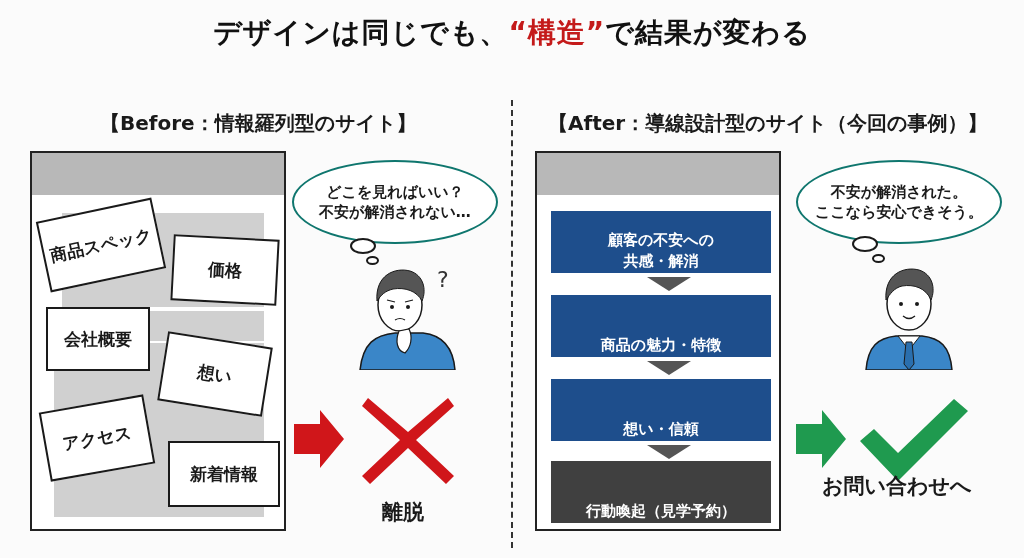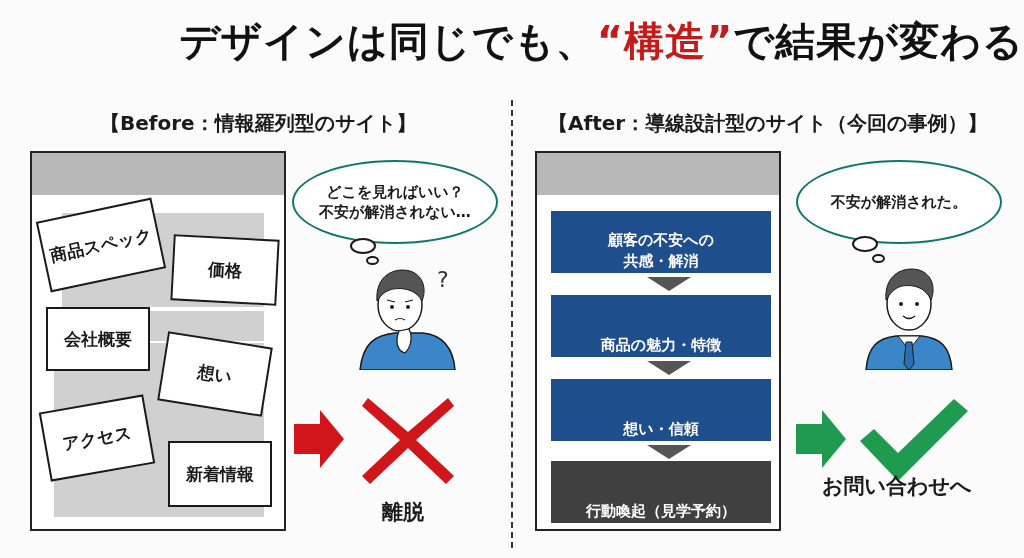--- a/index.html
+++ b/index.html
@@ -1,21 +1,21 @@
 <!DOCTYPE html>
 <html><head>
   <meta charset="utf-8">
   <style>
     * { box-sizing: border-box; margin: 0; padding: 0; }
     html, body { width: 1024px; height: 558px; background: #fbfbfb; overflow: hidden; }
     body { position: relative; font-family: "DejaVu Sans", "Liberation Sans", sans-serif; color: #1a1a1a; }
 
     .title {
-      position: absolute; left: 0; top: 14px; width: 1024px; text-align: right;
-      font-size: 40px; font-weight: bold; letter-spacing: 1px; color: #111;
+      position: absolute; left: 0; top: 14px; width: 1024px; text-align: center;
+      font-size: 28px; font-weight: bold; letter-spacing: 1px; color: #111;
     }
     .title .accent { color: #c41a1a; }
 
     .section-label {
       position: absolute; top: 110px; font-size: 20px; font-weight: bold; color: #1a1a1a;
       white-space: nowrap;
     }
     .section-label.before { left: 100px; }
     .section-label.after { left: 548px; }
 
@@ -97,21 +97,21 @@
   </div>
   <div class="card" style="left:14px; top:154px; width:104px; height:64px;">
     <span>会社概要</span>
   </div>
   <div class="card" style="left:130px; top:186px; width:106px; height:70px; transform:rotate(9deg);">
     <span>想い</span>
   </div>
   <div class="card" style="left:12px; top:250px; width:106px; height:70px; transform:rotate(-10deg);">
     <span>アクセス</span>
   </div>
-  <div class="card" style="left:136px; top:288px; width:104px; height:66px;">
+  <div class="card" style="left:136px; top:288px; width:112px; height:66px;">
     <span>新着情報</span>
   </div>
 </div>
 
 <div class="bubble" style="left:292px; top:160px; width:206px; height:84px;">
   <div>
     <div>どこを見ればいい？</div>
     <div>不安が解消されない…</div>
   </div>
 </div>
@@ -161,20 +161,21 @@
   <div class="flow-arrow" style="top:292px;"></div>
 
   <div class="flow-box green" style="top:308px; height:62px;">
     <span>行動喚起（見学予約）</span>
   </div>
 </div>
 
 <div class="bubble" style="left:796px; top:160px; width:206px; height:84px;">
   <div>
     <div>不安が解消された。</div>
+    <div>ここなら安心できそう。</div>
   </div>
 </div>
 <div class="dot" style="left:852px; top:236px; width:26px; height:16px;"></div>
 <div class="dot" style="left:872px; top:254px; width:13px; height:9px;"></div>
 
 <svg class="person" style="left:864px; top:258px;" width="90" height="112" viewBox="0 0 90 112">
   <path d="M2 112 C4 88 14 80 32 78 L58 78 C76 80 86 88 88 112 Z" fill="#3a86c8" stroke="#1a1a1a" stroke-width="1.5"></path>
   <path d="M34 78 L45 92 L56 78 Z" fill="#fff" stroke="#1a1a1a" stroke-width="1"></path>
   <path d="M42 84 L48 84 L50 106 L45 112 L40 106 Z" fill="#2a6fae" stroke="#1a1a1a" stroke-width="1"></path>
   <ellipse cx="45" cy="46" rx="22" ry="26" fill="#fff" stroke="#1a1a1a" stroke-width="1.5"></ellipse>

